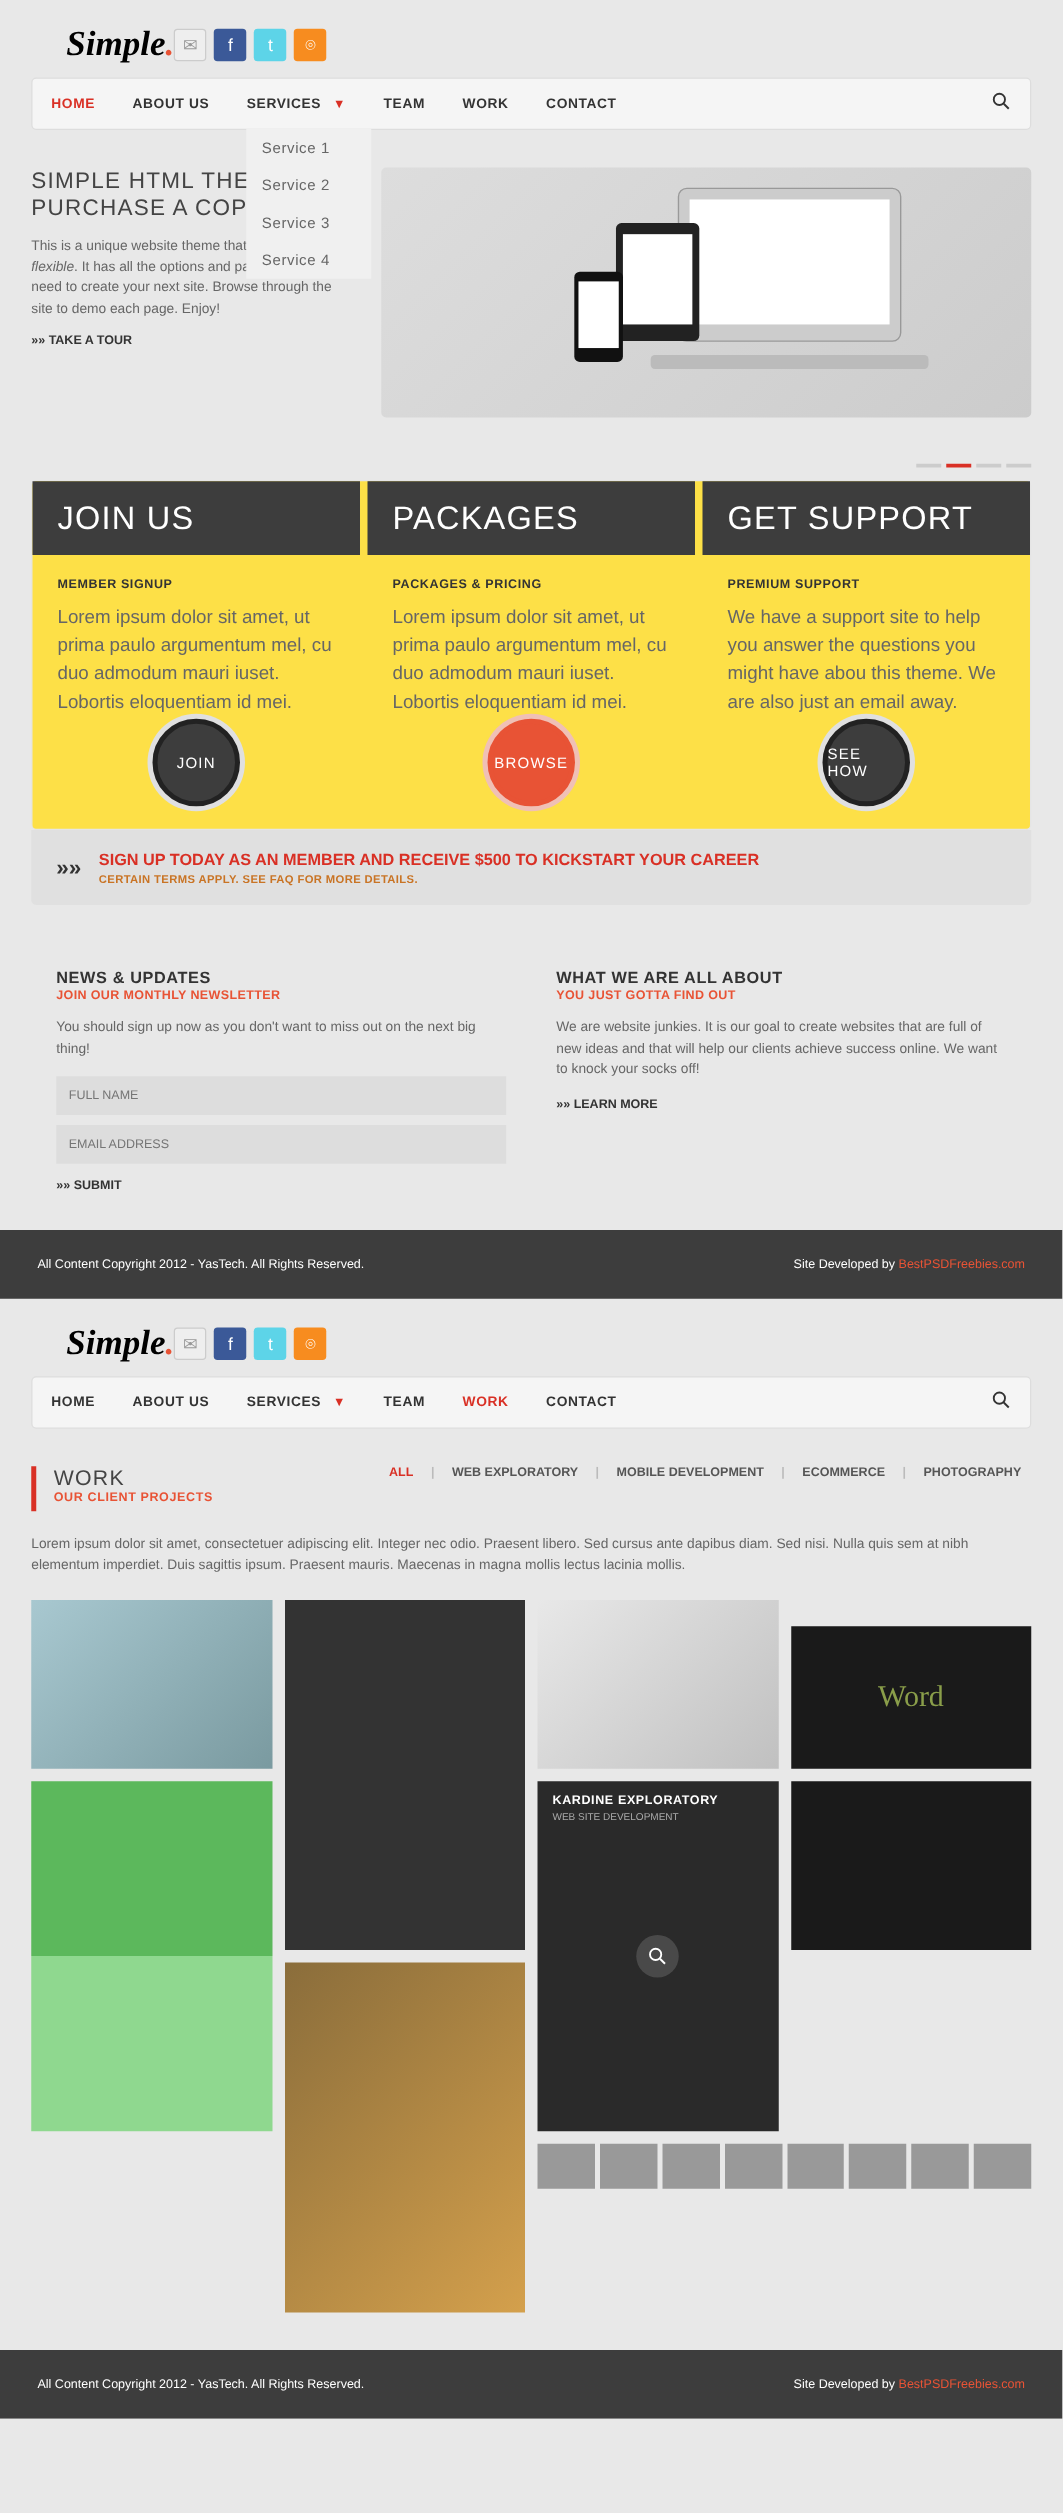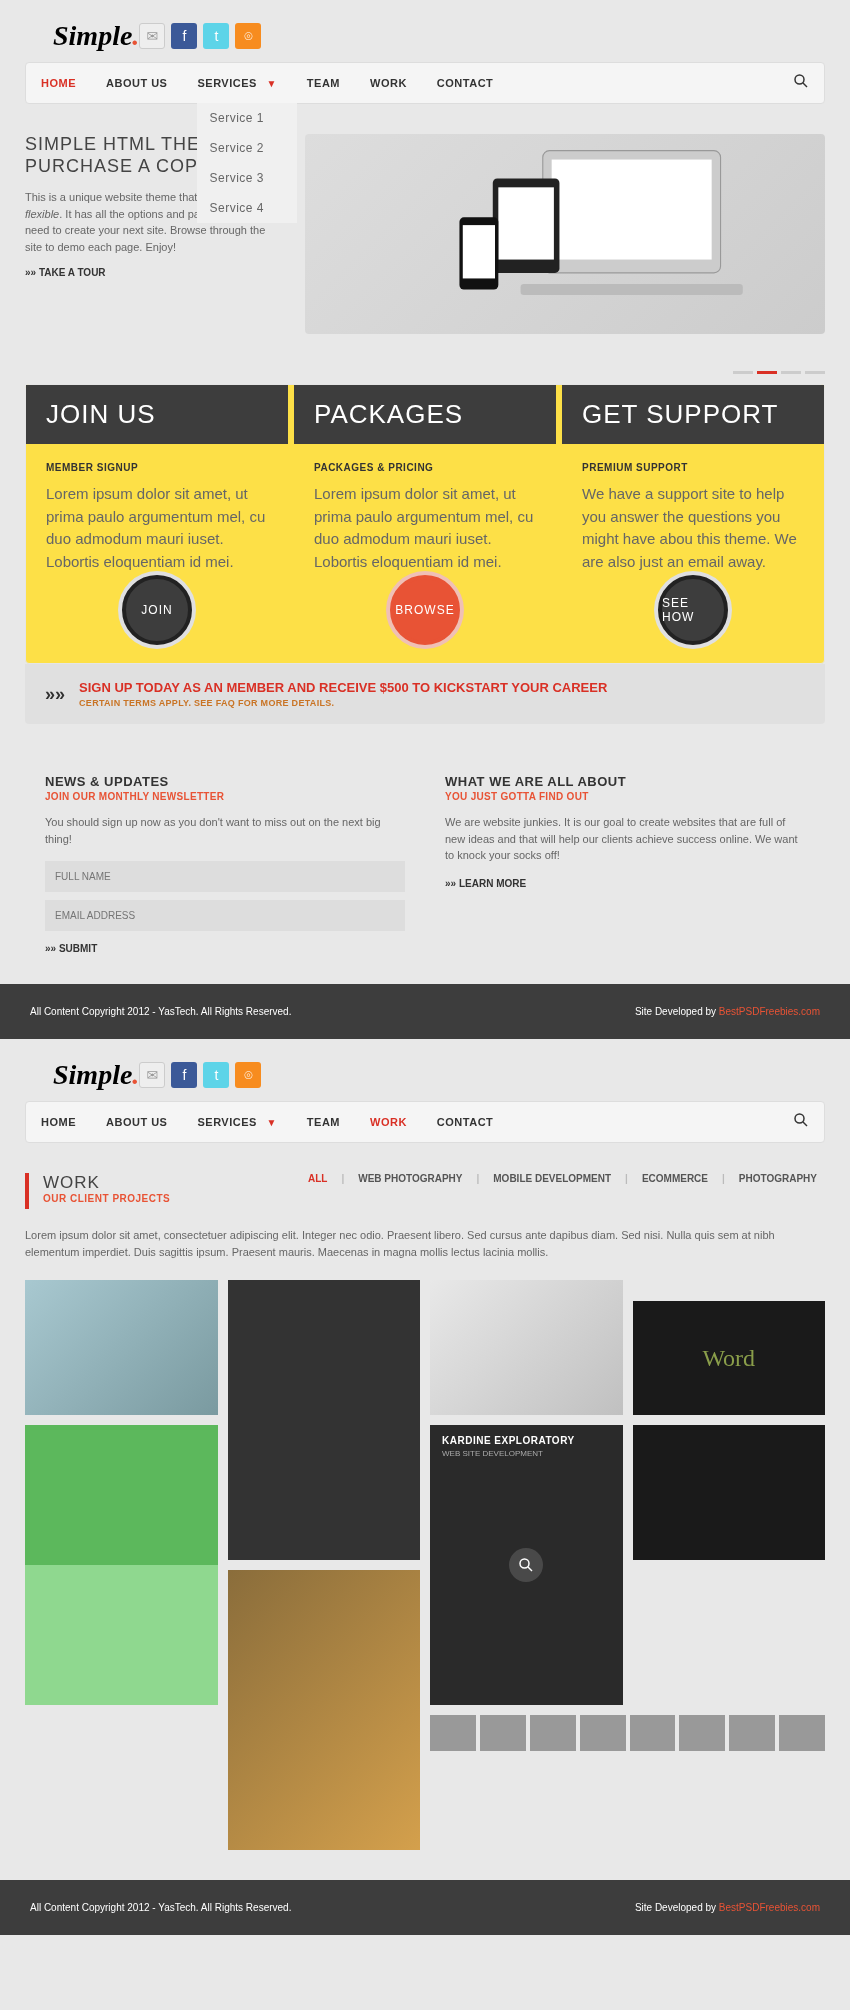--- a/index.html
+++ b/index.html
@@ -268,21 +268,21 @@
 
 <div class="work-header">
   <div class="work-bar"></div>
   <div class="work-titles">
     <div class="work-title">WORK</div>
     <div class="work-sub">OUR CLIENT PROJECTS</div>
   </div>
   <div class="filters">
     <span class="filter active">ALL</span>
     <span class="filter-sep">|</span>
-    <span class="filter">WEB PHOTOGRAPHY</span>
+    <span class="filter">WEB EXPLORATORY</span>
     <span class="filter-sep">|</span>
     <span class="filter">MOBILE DEVELOPMENT</span>
     <span class="filter-sep">|</span>
     <span class="filter">ECOMMERCE</span>
     <span class="filter-sep">|</span>
     <span class="filter">PHOTOGRAPHY</span>
   </div>
 </div>
 
 <div class="work-desc">Lorem ipsum dolor sit amet, consectetuer adipiscing elit. Integer nec odio. Praesent libero. Sed cursus ante dapibus diam. Sed nisi. Nulla quis sem at nibh elementum imperdiet. Duis sagittis ipsum. Praesent mauris. Maecenas in magna mollis lectus lacinia mollis.</div>

